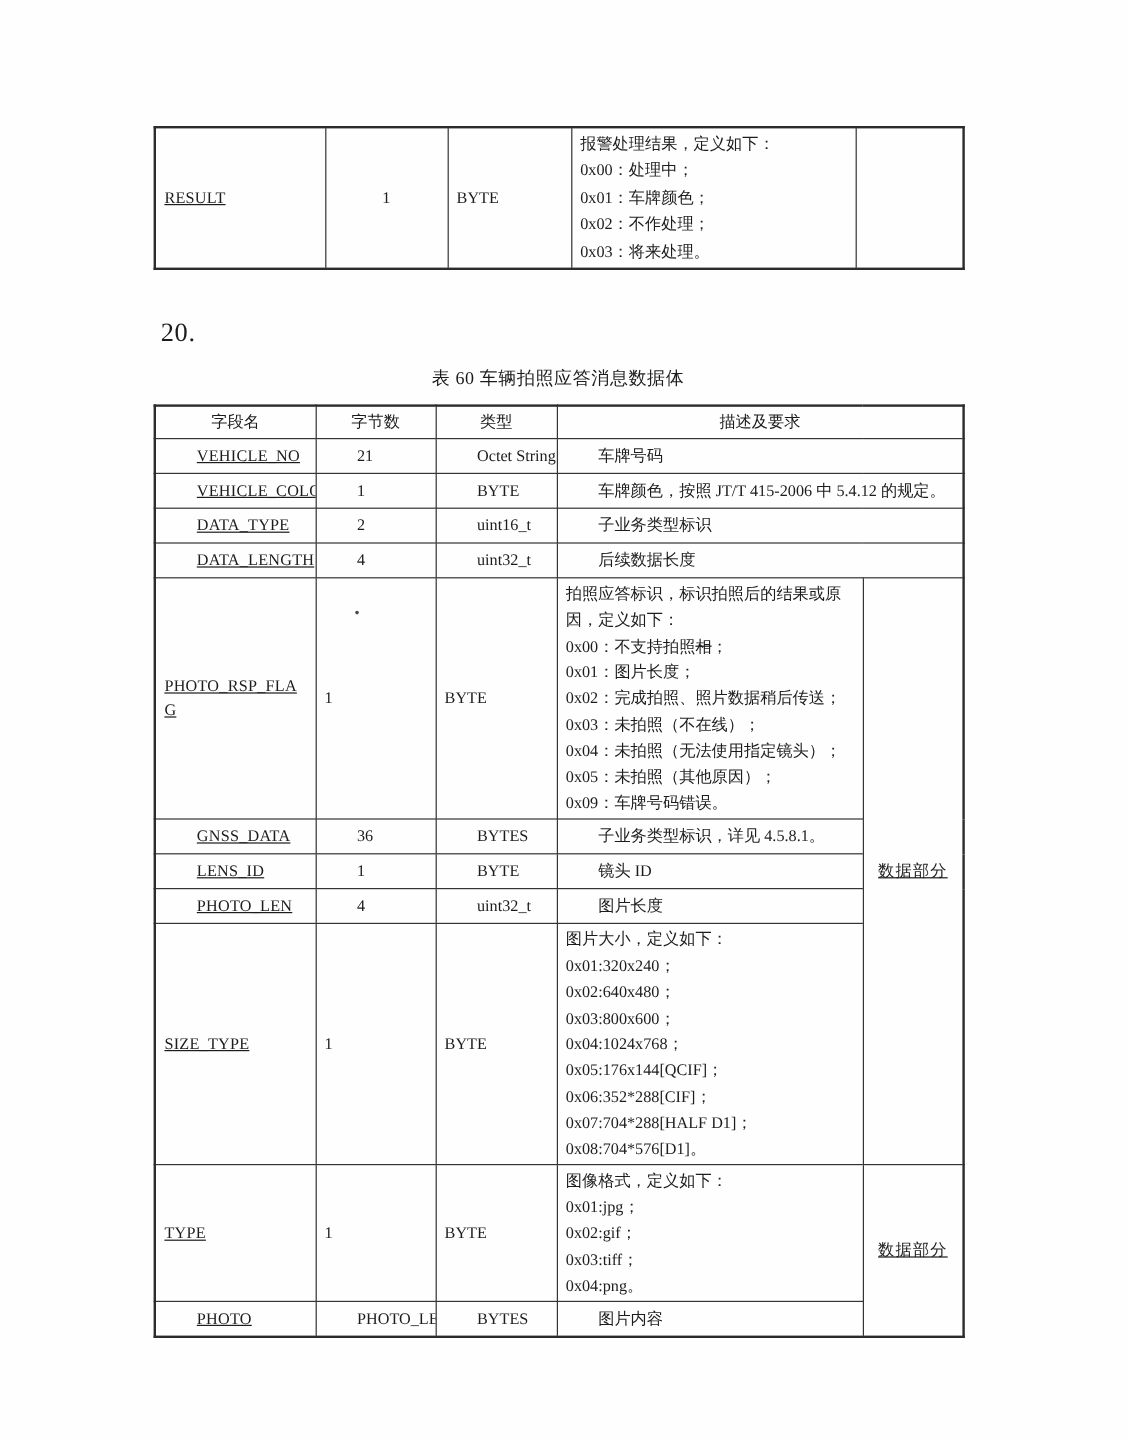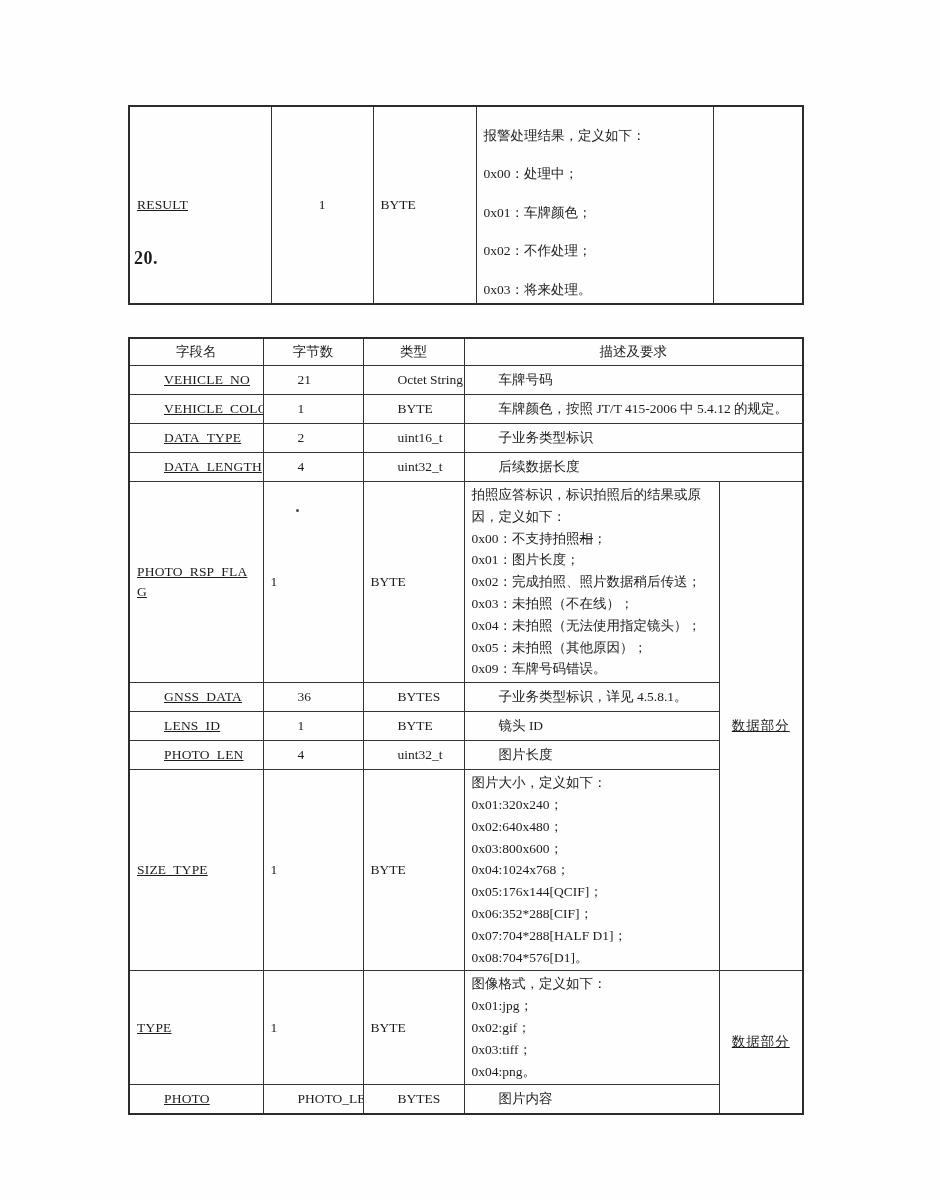--- a/index.html
+++ b/index.html
@@ -35,28 +35,28 @@
     height: 24px;
   }
   .doc-table td.cell-field { letter-spacing: 0.2px; text-decoration: underline; }
   .doc-table td.wrap { white-space: normal; word-break: break-all; line-height: 20px; margin-left: 44px; }
   .doc-table td.desc { padding: 2px 7px; }
   .doc-table td.desc .line { line-height: 21.8px; white-space: nowrap; }
   .doc-table tr.single td { height: 24px; padding-left: 34px; }
   .doc-table tr.single td.desc .line { line-height: 22px; }
   .doc-table td.part { text-align: center; letter-spacing: 1px; text-decoration: underline; }
   #top-table { left: 128px; top: 105px; width: 674px; }
-  #top-table td.desc .line { line-height: 22.4px; margin-top: 16px; }
+  #top-table td.desc .line { line-height: 22.4px; }
   #top-table td.cell-bytes { text-align: center; }
   #main-table { left: 128px; top: 337px; width: 674px; }
   .section-number {
     position: absolute;
-    left: 134px; top: 248px;
-    font-size: 18px;
-    font-weight: bold;
+    left: 134px; top: 264px;
+    font-size: 22px;
+    font-weight: normal;
     letter-spacing: 0.5px;
   }
   .table-caption {
     position: absolute;
     left: 128px; top: 306px;
     width: 674px;
     text-align: center;
     font-size: 15px;
     letter-spacing: 0.5px;
   }
@@ -93,20 +93,21 @@
             <div class="line">0x02：不作处理；</div>
             <div class="line">0x03：将来处理。</div>
           </td>
           <td class="part" rowspan="1"></td>
         </tr>
       </tbody>
   </table>
 
   <div class="section-number">20.</div>
 
+  <div class="table-caption">表 60 车辆拍照应答消息数据体</div>
 
   <table class="doc-table" id="main-table">
     <colgroup>
       <col style="width:134px">
         <col style="width:100px">
         <col style="width:101px">
       <col style="width:255px">
         <col style="width:84px">
     </colgroup>
     <thead>

